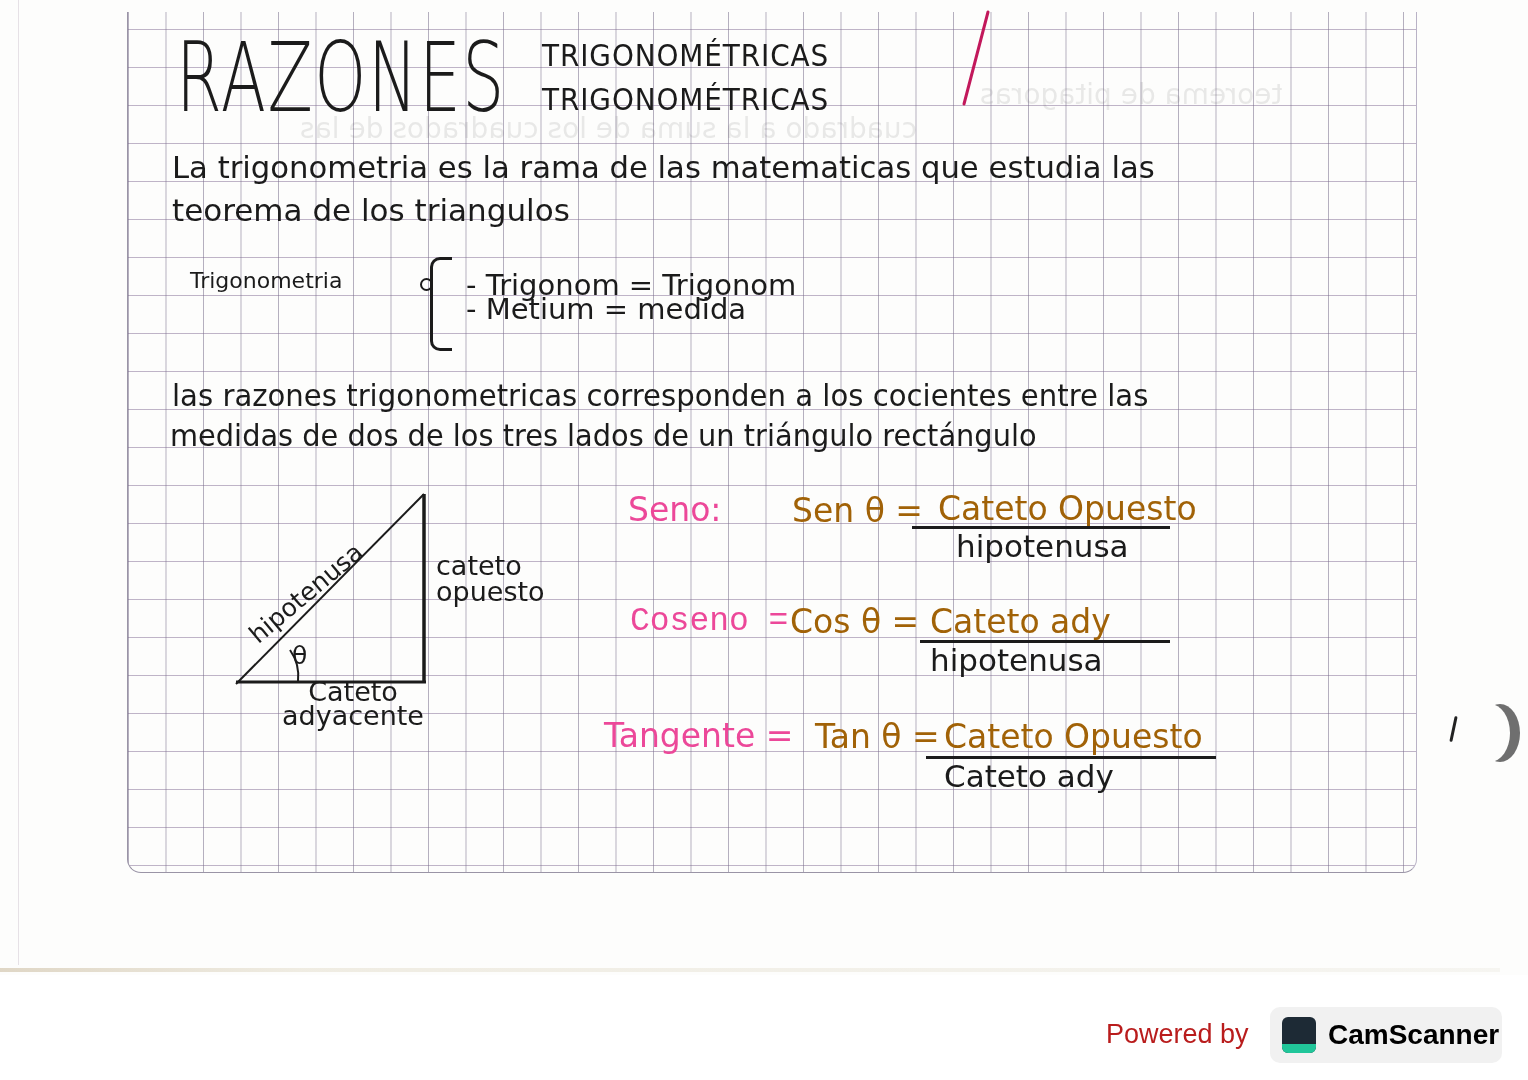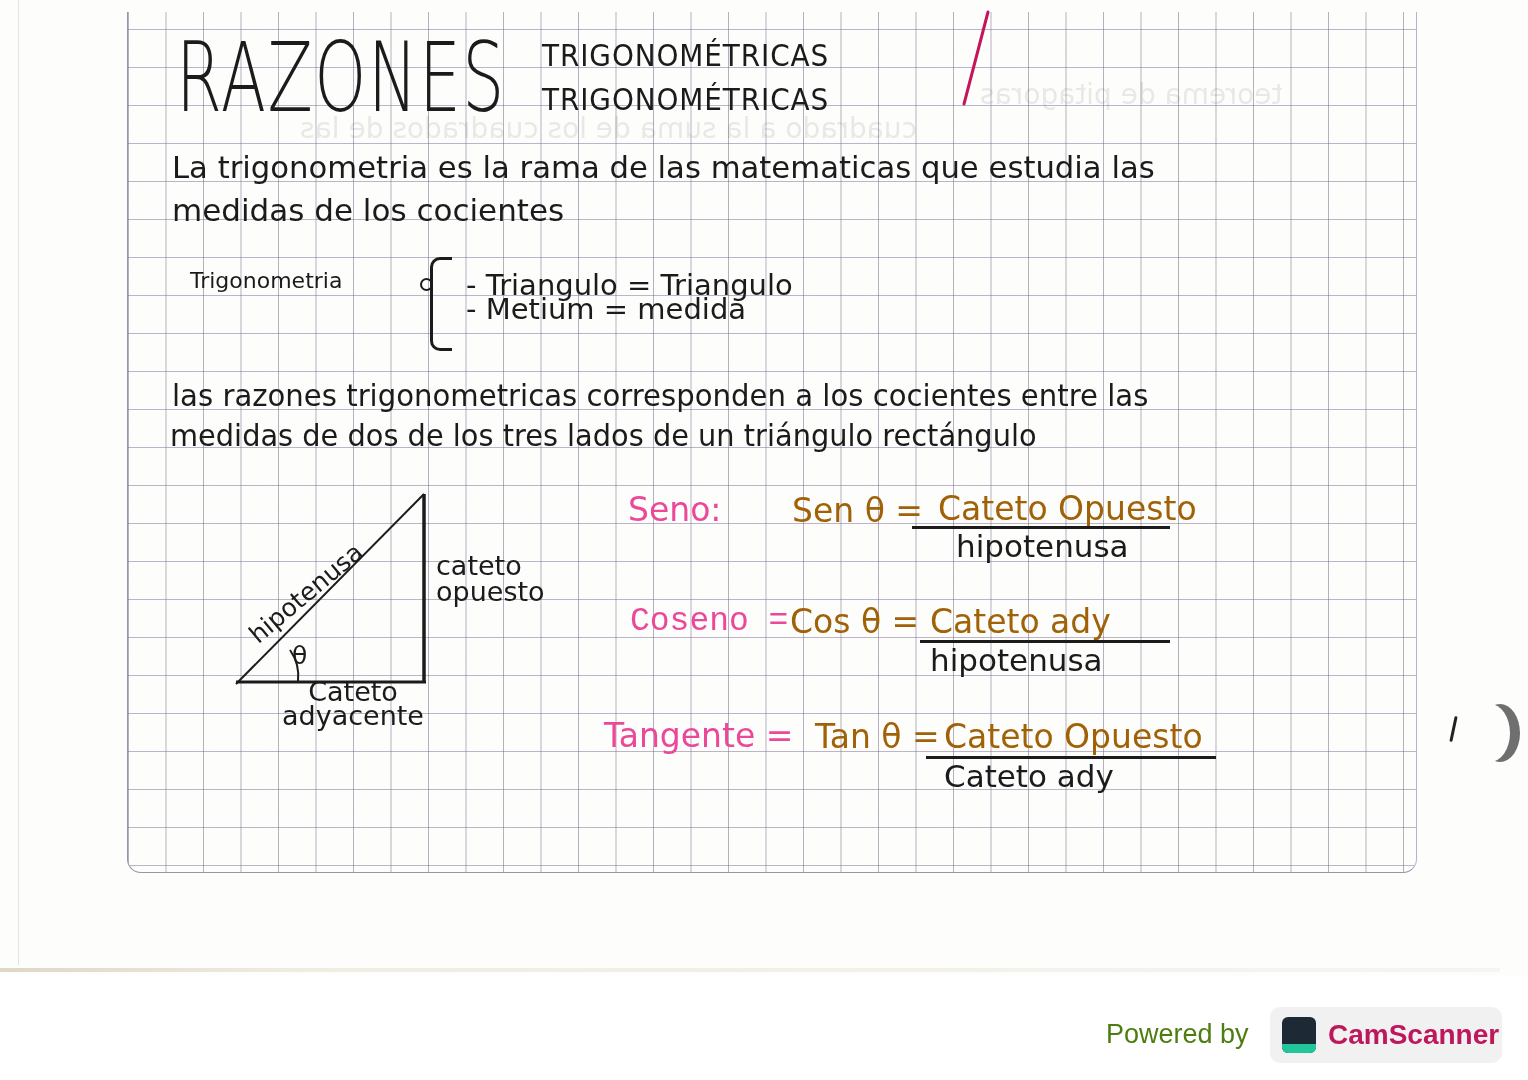--- a/index.html
+++ b/index.html
@@ -89,38 +89,38 @@
     .crescent-stroke {
       position: absolute; left: 1452px; top: 716px; width: 3px; height: 26px;
       background: #222; border-radius: 2px; transform: rotate(12deg);
     }
     .ghost {
       position: absolute; color: rgba(80,80,80,.12); font-size: 28px; white-space: nowrap;
       transform: scaleX(-1);
     }
     .footer-text {
       position: absolute; left: 1106px; top: 1019px; font-size: 27px;
-      color: #4d7c0f; font-family: "Liberation Sans", sans-serif;
+      color: #b91c1c; font-family: "Liberation Sans", sans-serif;
     }
     .cs-badge {
       position: absolute; left: 1270px; top: 1007px; width: 232px; height: 56px;
       background: #f1f1f1; border-radius: 10px;
     }
     .cs-logo {
       position: absolute; left: 12px; top: 10px; width: 34px; height: 36px;
       background: #1d2a35; border-radius: 6px; overflow: hidden;
     }
     .cs-logo-text {
       position: absolute; left: 0; top: 3px; width: 34px; text-align: center;
       color: #fff; font-weight: bold; font-size: 17px; font-family: "Liberation Sans", sans-serif; padding-left: 45px;
     }
     .cs-logo-bar { position: absolute; left: 0; bottom: 0; width: 34px; height: 9px; background: #21c69a; }
     .cs-name {
       position: absolute; left: 58px; top: 12px; font-size: 28px; font-weight: bold;
-      color: #be185d; font-family: "Liberation Sans", sans-serif;
+      color: #000000; font-family: "Liberation Sans", sans-serif;
     }
   </style>
 </head>
 <body>
 
 <div class="page-bg"></div>
 <div class="left-margin-line"></div>
 <div class="page-edge"></div>
 
 <div class="grid"></div>
@@ -130,26 +130,26 @@
 
 <svg class="red-check" viewBox="0 0 50 104">
   <path d="M38 4 L26 50 L14 96" stroke="#c2185b" stroke-width="3" fill="none" stroke-linecap="round"></path>
 </svg>
 
 <div class="ink title-big">RAZONES</div>
 <div class="ink title-small t1">TRIGONOMÉTRICAS</div>
 <div class="ink title-small t2">TRIGONOMÉTRICAS</div>
 
 <div class="ink para p1a">La trigonometria es la rama de las matematicas que estudia las</div>
-<div class="ink para p1b">medidas de los cocientes</div>
+<div class="ink para p1b">teorema de los triangulos</div>
 
 <div class="ink etym-word">Trigonometria</div>
 <div class="brace-dot"></div>
 <div class="brace"></div>
-<div class="ink etym-item e1">- Triangulo = Triangulo</div>
+<div class="ink etym-item e1">- Trigonom = Trigonom</div>
 <div class="ink etym-item e2">- Metium =  medida</div>
 
 <div class="ink para p2a">las razones trigonometricas corresponden a los cocientes entre las</div>
 <div class="ink para p2b">medidas de dos de los tres lados de un triángulo rectángulo</div>
 
 <svg class="triangle-svg" viewBox="0 0 220 210">
   <line x1="8" y1="198" x2="196" y2="8" stroke="#1b1b1b" stroke-width="2"></line>
   <line x1="8" y1="196" x2="198" y2="196" stroke="#1b1b1b" stroke-width="3"></line>
   <line x1="196" y1="8" x2="196" y2="196" stroke="#1b1b1b" stroke-width="3.5"></line>
   <path d="M62 164 Q72 178 70 196" stroke="#1b1b1b" stroke-width="2" fill="none"></path>

